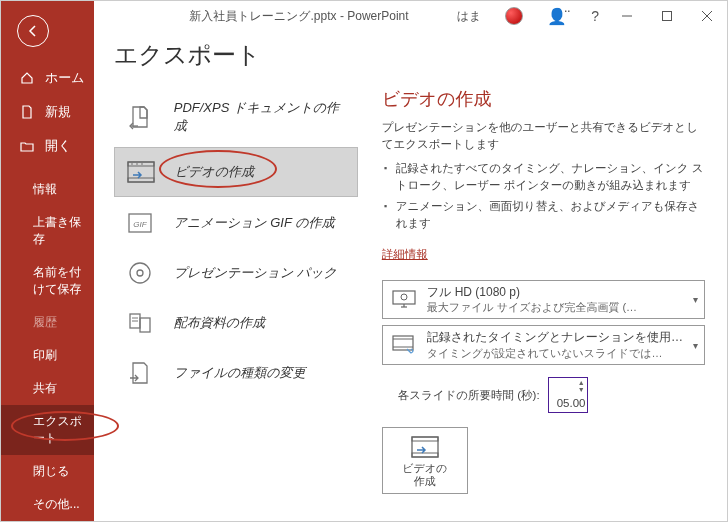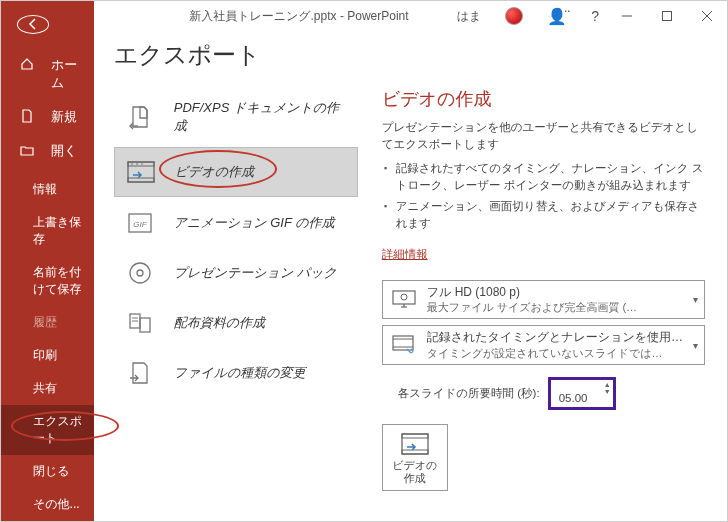--- a/index.html
+++ b/index.html
@@ -10,21 +10,21 @@
   .titlebar { position: absolute; top: 0; left: 140px; right: 0; height: 30px; display: flex; align-items: center; z-index: 2; }
   .titlebar .title { flex: 1; text-align: center; font-size: 12px; color: #555; }
   .titlebar .user { display: flex; align-items: center; gap: 24px; margin-right: 8px; }
   .titlebar .avatar { width: 18px; height: 18px; border-radius: 50%; background: radial-gradient(circle at 30% 30%, #ff5d5d, #b30000); border: 1px solid #999; }
   .titlebar .sysbtns { display: flex; }
   .titlebar .sysbtn { width: 40px; height: 30px; display: flex; align-items: center; justify-content: center; color: #444; }
   
   
   .sidebar { width: 140px; background: #a93226; color: #fff; display: flex; flex-direction: column; font-size: 13px; padding-top: 8px; }
   .back { width: 32px; height: 32px; border: 1.5px solid #fff; border-radius: 50%; display: flex; align-items: center; justify-content: center; margin: 6px 0 14px 16px; }
-  .nav-item { display: flex; align-items: flex-start; gap: 16px; padding: 8px 8px 8px 18px; cursor: default; }
+  .nav-item { display: flex; align-items: center; gap: 10px; padding: 8px 8px 8px 18px; cursor: default; }
   .nav-item.indent { padding-left: 32px; font-size: 12px; }
   .nav-item.disabled { color: #d9a59e; }
   .nav-item.active { background: #7b241c; position: relative; }
   .nav-item .sicon { width: 16px; height: 16px; flex-shrink: 0; display: flex; align-items: center; justify-content: center; }
 
   
   .ellipse { position: absolute; border: 2px solid #c0392b; border-radius: 50%; pointer-events: none; }
   .ellipse.sb { left: 10px; top: 410px; width: 108px; height: 30px; z-index: 3; }
   
   
@@ -47,24 +47,24 @@
   .panel .link { color: #a93226; text-decoration: underline; margin-top: 10px; display: inline-block; }
   
   .dropdown { border: 1px solid #999; padding: 4px 6px 4px 8px; margin-top: 18px; display: flex; align-items: center; gap: 10px; position: relative; background: #fff; }
   .dropdown .dicon { width: 26px; height: 20px; display: flex; align-items: center; justify-content: center; color: #666; flex-shrink:0; }
   .dropdown .dtext { flex: 1; line-height: 1.3; overflow: hidden; }
   .dropdown .dtext .dt1 { font-size: 12px; white-space: nowrap; }
   .dropdown .dtext .dt2 { font-size: 11px; color: #666; white-space: nowrap; text-overflow: ellipsis; overflow: hidden; }
   .dropdown .chev { color: #666; font-size: 10px; }
   
   .duration-row { display: flex; align-items: center; gap: 8px; margin-top: 12px; font-size: 11.5px; margin-left: 16px; }
-  .duration-row .numinput { border: 3px solid #4c1d95; padding: 12px 18px 3px 8px; width: 68px; position: relative; }
+  .duration-row .numinput { border: 1px solid #4c1d95; padding: 19px 18px 3px 8px; width: 40px; position: relative; }
   .duration-row .spinners { position: absolute; right: 2px; top: 1px; display: flex; flex-direction: column; font-size: 7px; color: #666; line-height: 1; }
   
-  .create-btn { border: 1px solid #999; width: 66px; padding: 8px 0 4px 0; margin-top: 14px; text-align: center; font-size: 11px; cursor: default; display: flex; flex-direction: column; align-items: center; gap: 4px; }
+  .create-btn { border: 1px solid #999; width: 86px; padding: 8px 0 4px 0; margin-top: 14px; text-align: center; font-size: 11px; cursor: default; display: flex; flex-direction: column; align-items: center; gap: 4px; }
   .create-btn .cicon { width: 28px; height: 22px; }
 </style>
 </head>
 <body>
 
 <div id="app">
 
   <div class="titlebar">
     <div class="title">新入社員トレーニング.pptx  -  PowerPoint</div>
     <div class="user">

